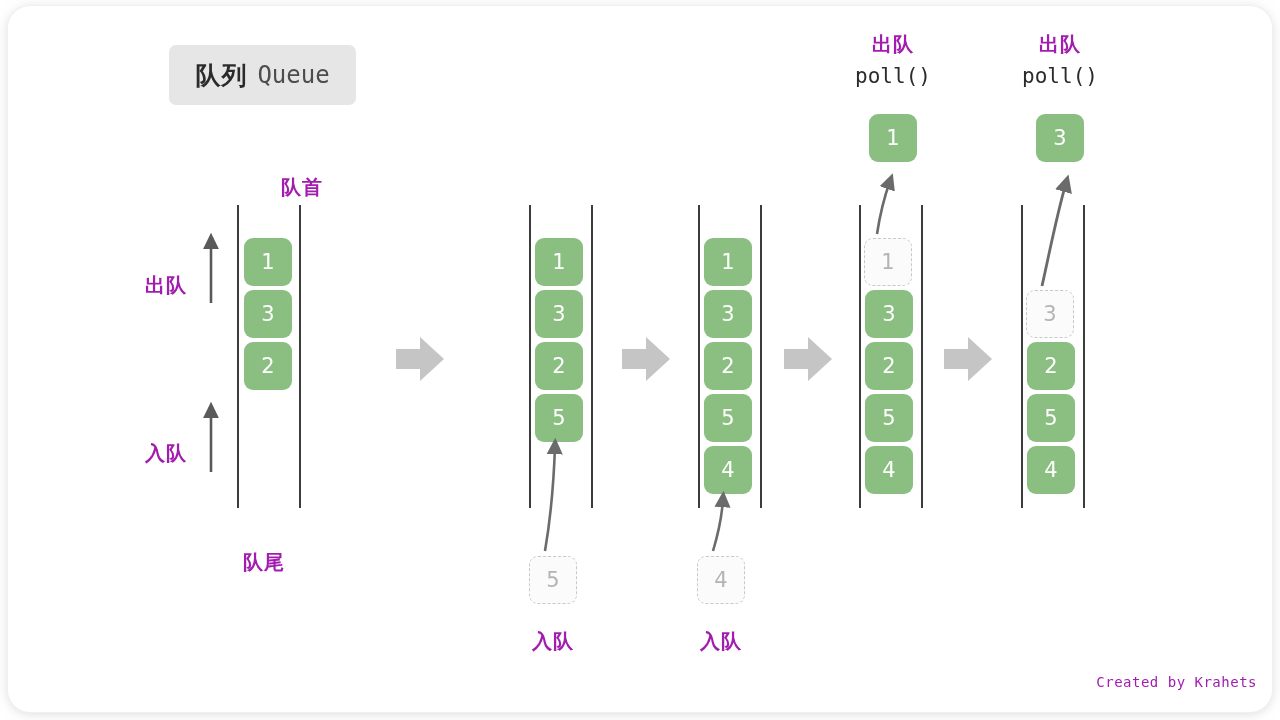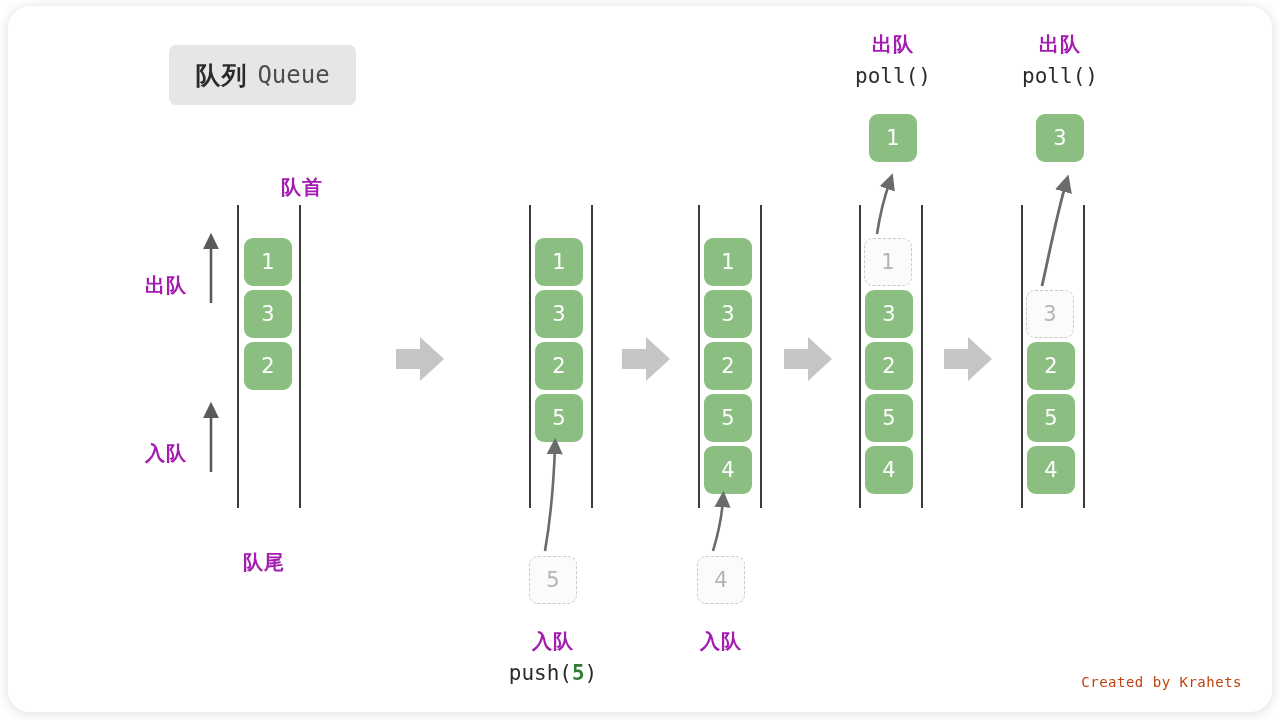--- a/index.html
+++ b/index.html
@@ -94,24 +94,24 @@
     white-space: nowrap;
   }
   .label-mono .num { color: #2e7d32; font-weight: bold; }
   .op-label {
     text-align: center;
     line-height: 1.55;
   }
 
   
   #watermark {
-    right: 30px;
+    right: 15px;
     bottom: 22px;
     font-size: 14px;
-    color: #c2410c;
+    color: #a21caf;
     font-family: "DejaVu Sans Mono", "Liberation Mono", monospace;
     letter-spacing: 0.5px;
   }
 
   svg.overlay {
     position: absolute;
     left: 0;
     top: 0;
     width: 1264px;
     height: 706px;
@@ -141,21 +141,20 @@
 
   <div class="abs rail" style="left:521px; top:199px; height:303px;"></div>
   <div class="abs rail" style="left:583px; top:199px; height:303px;"></div>
   <div class="abs cell solid" style="left:527px; top:232px;">1</div>
   <div class="abs cell solid" style="left:527px; top:284px;">3</div>
   <div class="abs cell solid" style="left:527px; top:336px;">2</div>
   <div class="abs cell solid" style="left:527px; top:388px;">5</div>
   <div class="abs cell ghost" style="left:521px; top:550px;">5</div>
   <div class="abs op-label" style="left:470px; top:620px; width:150px;">
     <div class="label-cn">入队</div>
-    <div class="label-mono"><span>push(</span><span class="num">5</span><span>)</span></div>
   </div>
 
   <div class="abs rail" style="left:690px; top:199px; height:303px;"></div>
   <div class="abs rail" style="left:752px; top:199px; height:303px;"></div>
   <div class="abs cell solid" style="left:696px; top:232px;">1</div>
   <div class="abs cell solid" style="left:696px; top:284px;">3</div>
   <div class="abs cell solid" style="left:696px; top:336px;">2</div>
   <div class="abs cell solid" style="left:696px; top:388px;">5</div>
   <div class="abs cell solid" style="left:696px; top:440px;">4</div>
   <div class="abs cell ghost" style="left:689px; top:550px;">4</div>

